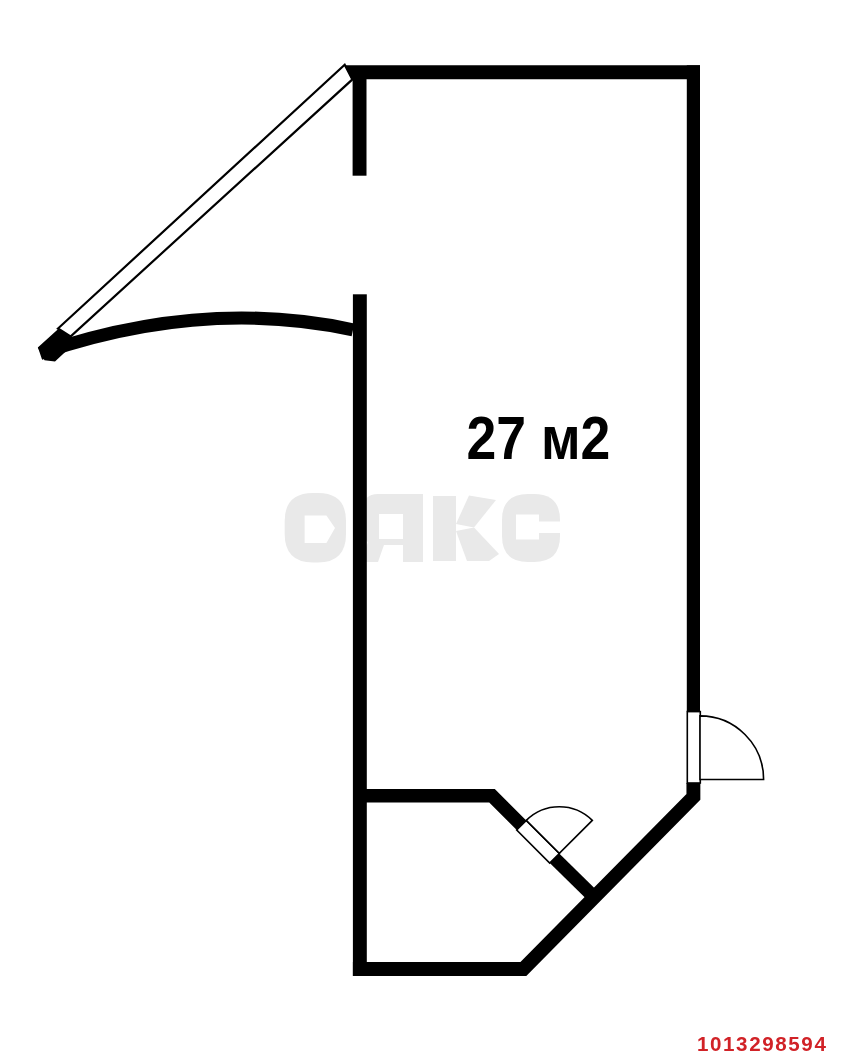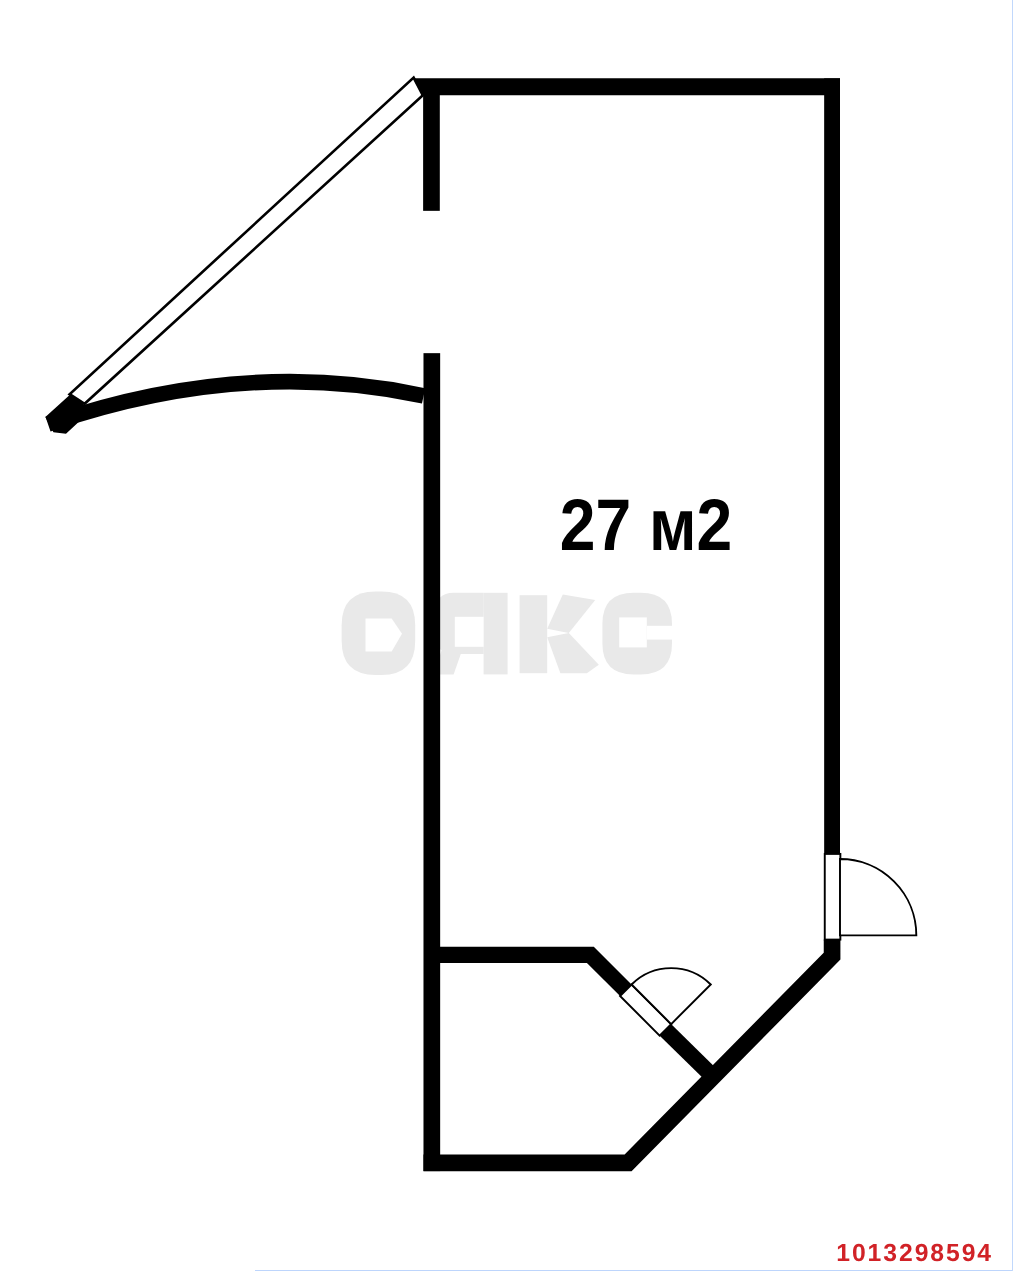--- a/index.html
+++ b/index.html
@@ -1,16 +1,16 @@
 <!DOCTYPE html>
 <html><head>
 <meta charset="utf-8">
 <style>
   html,body{margin:0;padding:0;background:#ffffff;}
-  .page{position:relative;width:844px;height:1059px;background:#3b82f6;overflow:hidden;}
+  .page{position:relative;width:844px;height:1059px;background:#fef9c3;overflow:hidden;}
   svg{position:absolute;left:0;top:0;}
   text{font-family:"Liberation Sans", sans-serif;}
 </style>
 </head>
 <body>
 <div class="page">
 <svg width="844" height="1059" viewBox="0 0 844 1059">
 
   <rect x="0" y="0" width="844" height="1059" fill="#ffffff"></rect>
 

